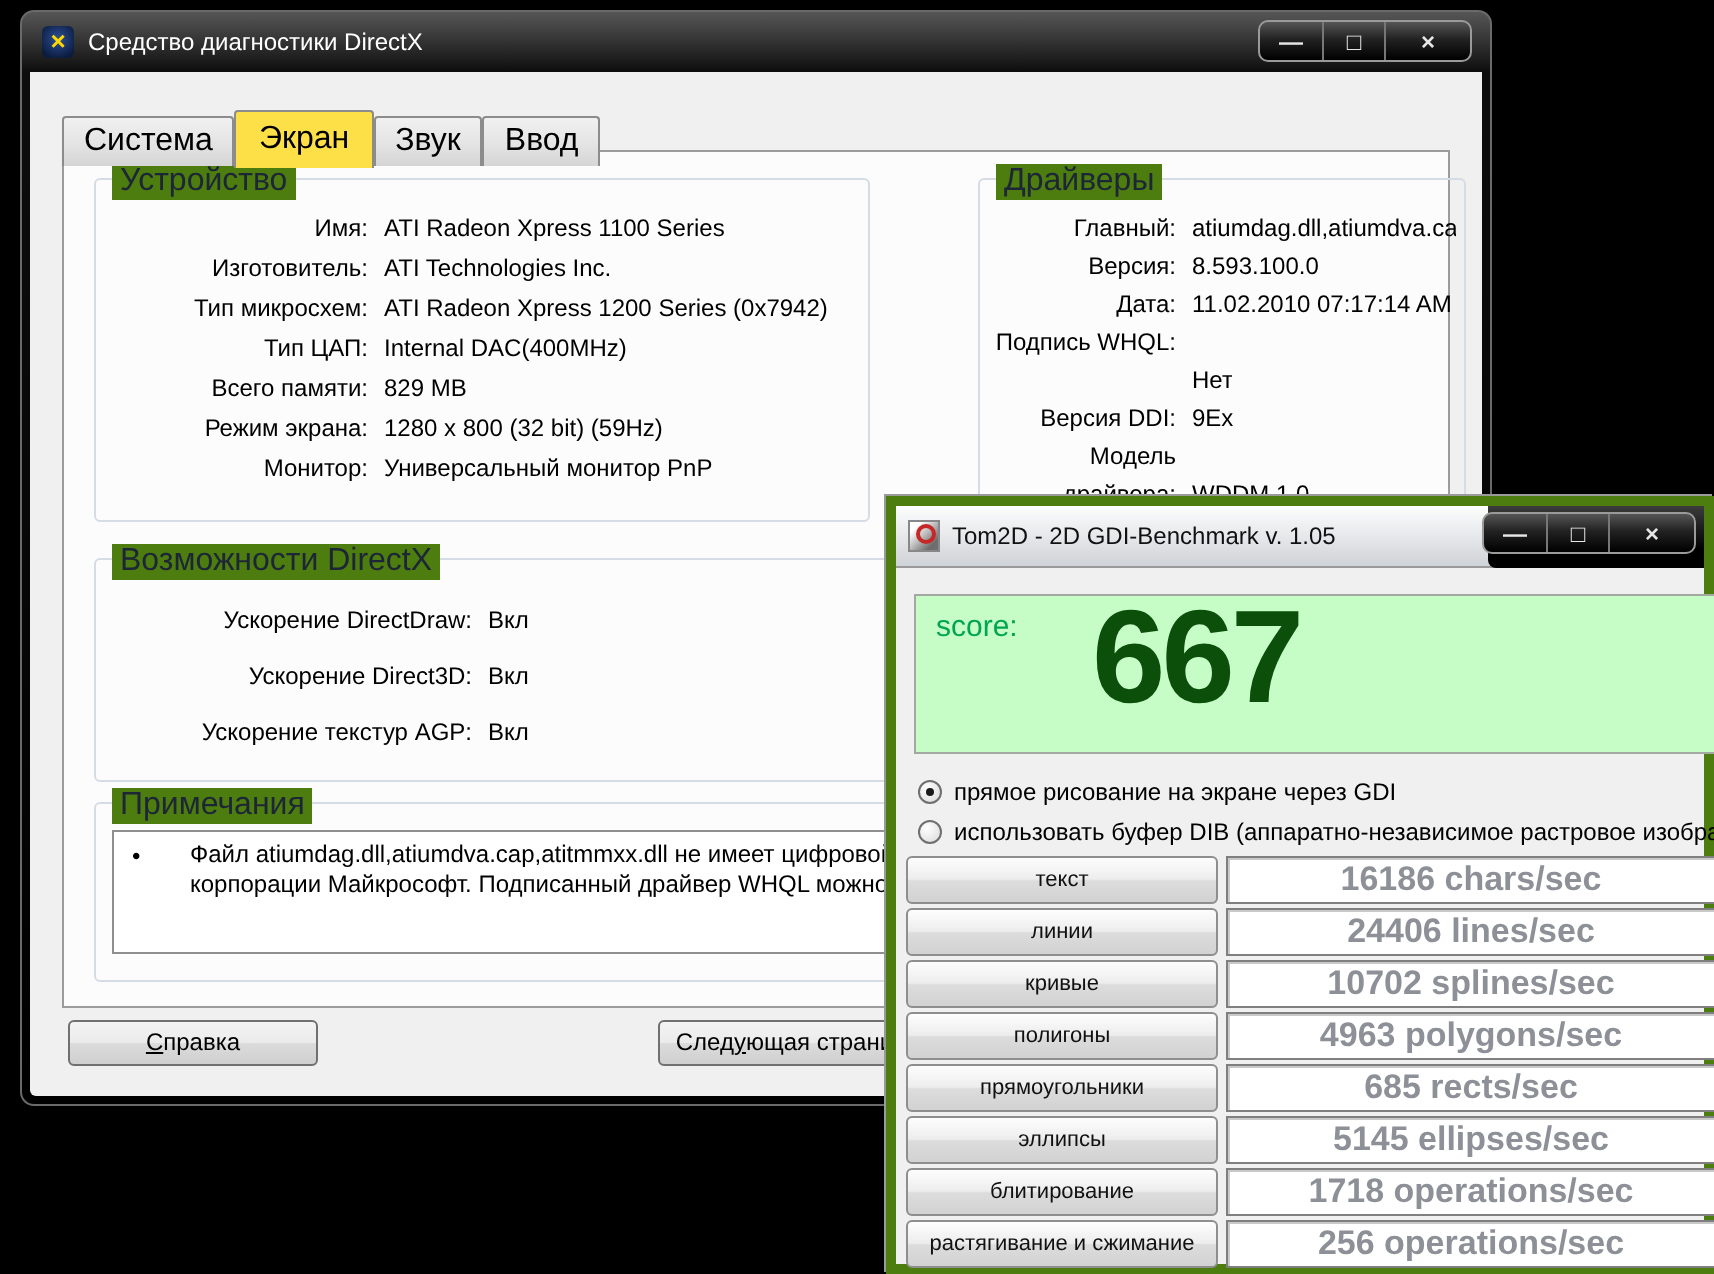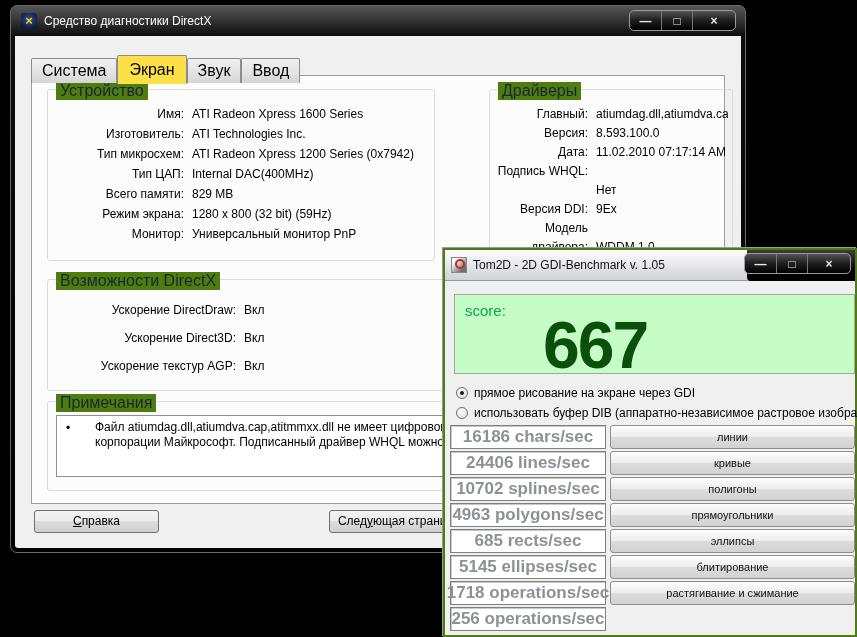--- a/index.html
+++ b/index.html
@@ -85,21 +85,21 @@
   .dlg-button {
     position:absolute; height:23px; font-size:12px; text-align:center; line-height:21px;
     border:1px solid #707070; border-radius:3px; cursor:default;
     background:linear-gradient(180deg,#f3f3f3 0%,#ebebeb 49%,#dcdcdc 50%,#cfcfcf 100%);
   }
   .u { text-decoration:underline; }
 
   
   #tom-window {
     position:absolute; left:443px; top:248px; width:414px; height:389px;
-    background:#f0f0f0; border:2px solid #4d7c0f; z-index:10;
+    background:#f0f0f0; border:5px solid #4d7c0f; z-index:10;
     box-shadow:-1px -1px 0 #9a9a9a;
   }
   .tom-titlebar {
     height:31px; display:flex; align-items:center; padding:0 6px;
     background:linear-gradient(180deg,#fdfdfd 0%,#e4e6e9 55%,#cfd2d6 100%);
     border-bottom:1px solid #9a9a9a; font-size:12px; color:#111;
   }
   .tom-dark-corner {
     position:absolute; top:0; right:0; width:108px; height:31px;
     background:linear-gradient(180deg,#3c3c3c,#000 70%); z-index:4;
@@ -111,21 +111,21 @@
     border:1px solid #888;
   }
   .tom-icon::after {
     content:""; position:absolute; right:1px; top:1px; width:6px; height:6px;
     border:2px solid #c62828; border-radius:50%;
   }
   .score-panel { position:absolute; left:9px; top:44px; width:401px; height:80px; border:1px solid #a3a8a3; }
   .score-label { position:absolute; left:10px; top:7px; font-size:15px; }
   .score-value {
     position:absolute; left:88px; top:-8px; font-size:66px; font-weight:bold;
-    letter-spacing:-2px; font-family:"Liberation Sans", sans-serif;margin-top:20px;
+    letter-spacing:-2px; font-family:"Liberation Sans", sans-serif;
   }
   .radio-row { position:absolute; left:11px; display:flex; align-items:center; height:16px; cursor:default; }
   .radio-circle {
     width:12px; height:12px; border-radius:50%; flex:none; position:relative;
     border:1px solid #6f6f6f; background:radial-gradient(circle at 35% 30%, #fff, #d9d9d9);
   }
   .radio-circle.checked::after {
     content:""; position:absolute; left:3px; top:3px; width:4px; height:4px;
     border-radius:50%; background:#1a1a1a;
   }
@@ -168,21 +168,21 @@
       <div class="tab">Ввод</div>
     </div>
 
     <div class="tab-page">
 
       <div class="groupbox" id="gb-device" style="left:15px; top:13px; width:388px; height:172px;">
         <span class="gb-title">Устройство</span>
         <div class="info-rows">
           <div class="info-row">
             <span class="info-label">Имя:</span>
-            <span class="info-value">ATI Radeon Xpress 1600 Series</span>
+            <span class="info-value">ATI Radeon Xpress 1100 Series</span>
           </div>
           <div class="info-row">
             <span class="info-label">Изготовитель:</span>
             <span class="info-value">ATI Technologies Inc.</span>
           </div>
           <div class="info-row">
             <span class="info-label">Тип микросхем:</span>
             <span class="info-value">ATI Radeon Xpress 1200 Series (0x7942)</span>
           </div>
           <div class="info-row">
@@ -305,20 +305,21 @@
   <div class="radio-row" style="top:135px;align-items:center;">
     <span class="radio-circle checked"></span>
     <span class="radio-label">прямое рисование на экране через GDI</span>
   </div>
   <div class="radio-row" style="top:155px;">
     <span class="radio-circle"></span>
     <span class="radio-label">использовать буфер DIB (аппаратно-независимое растровое изображение)</span>
   </div>
 
   <div class="bench">
+    <button class="bench-label">текст</button>
     <div class="bench-value" style="color: rgb(141, 145, 151);">16186 chars/sec</div>
 
     <button class="bench-label">линии</button>
     <div class="bench-value" style="color: rgb(141, 145, 151);">24406 lines/sec</div>
 
     <button class="bench-label">кривые</button>
     <div class="bench-value" style="color: rgb(141, 145, 151);">10702 splines/sec</div>
 
     <button class="bench-label">полигоны</button>
     <div class="bench-value" style="color: rgb(141, 145, 151);">4963 polygons/sec</div>

